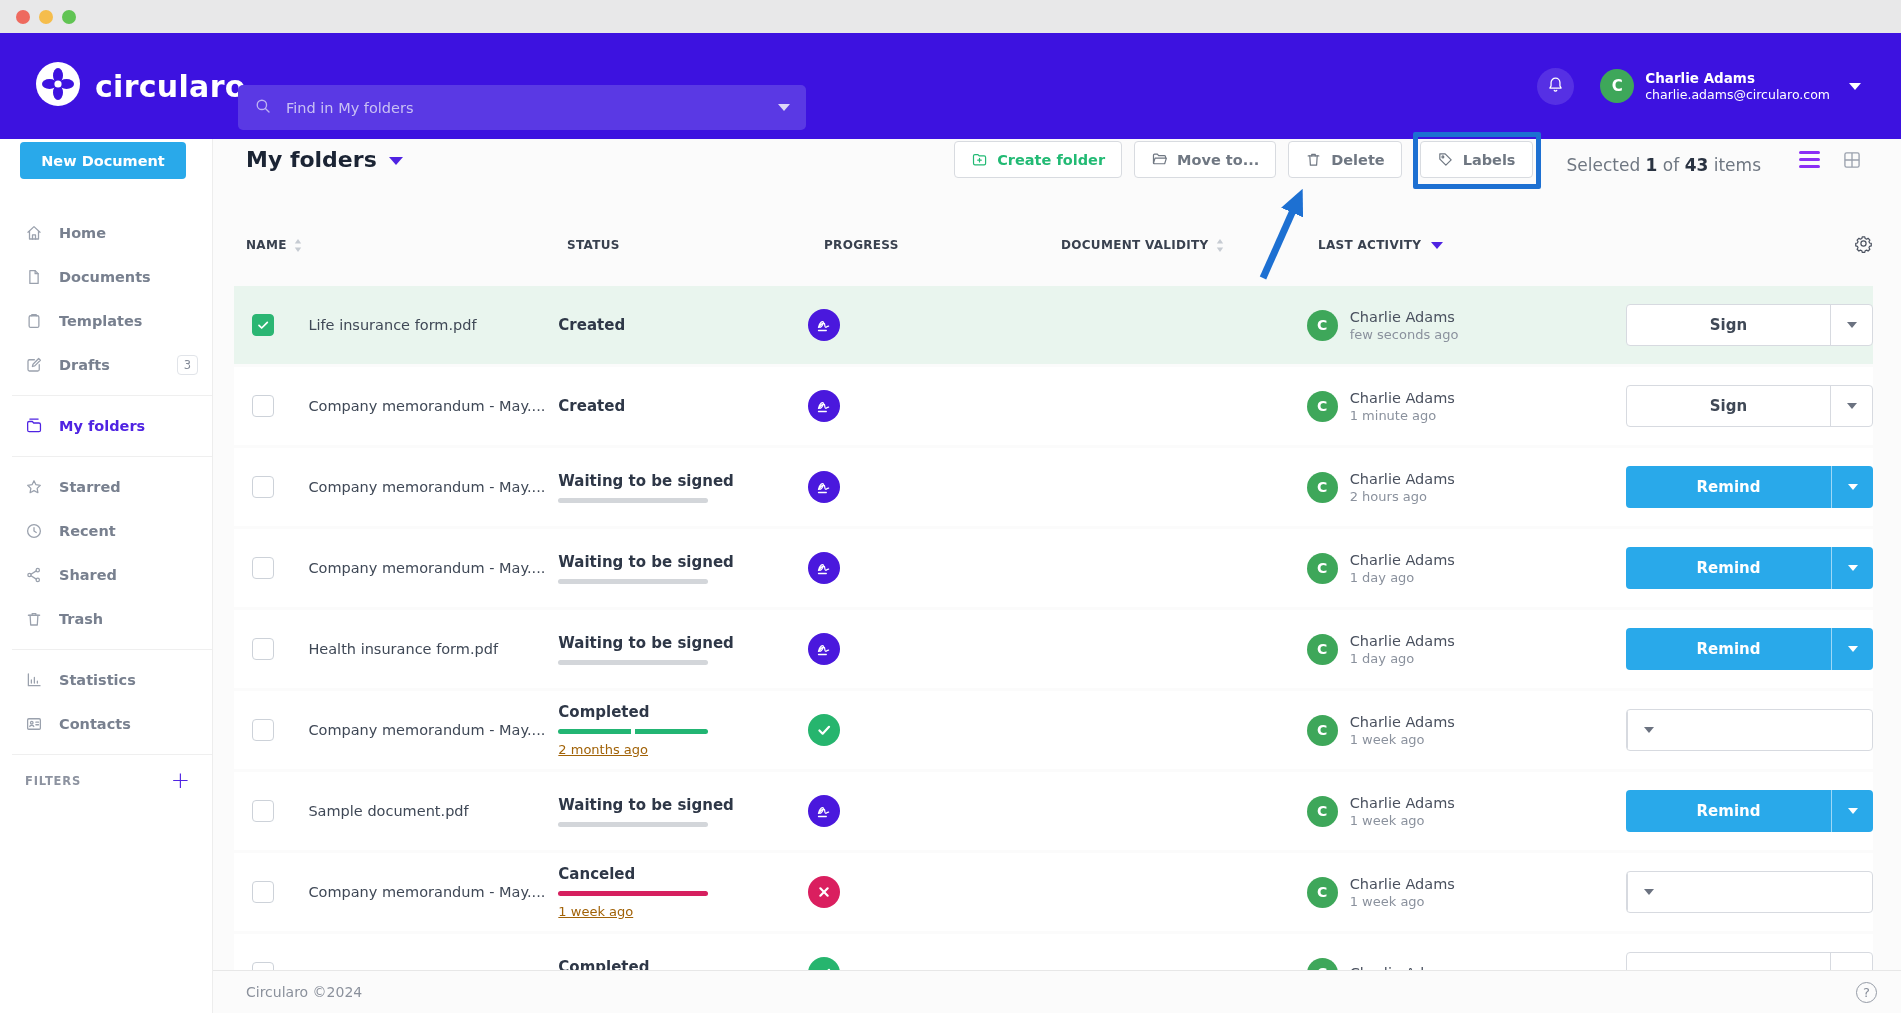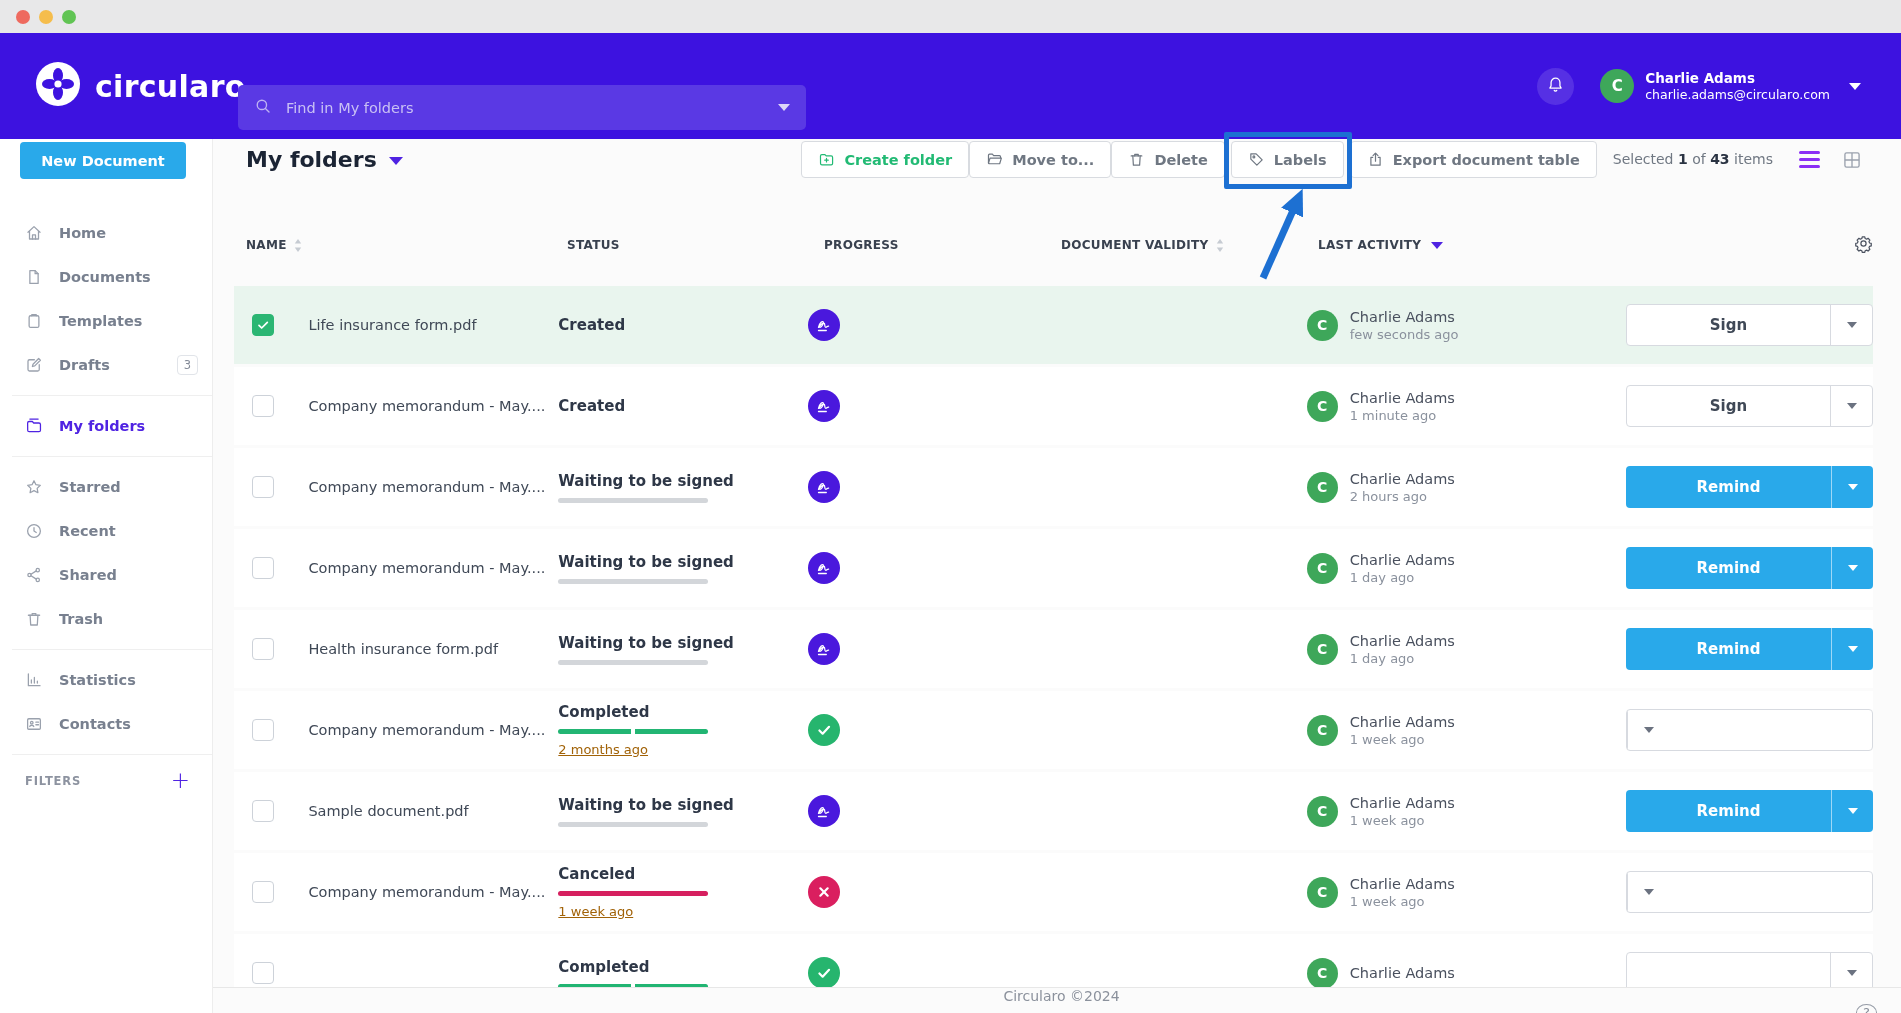--- a/index.html
+++ b/index.html
@@ -42,27 +42,27 @@
   .filters-row { display:flex; align-items:center; padding:0 22px 0 25px; margin-top:14px; }
   .filters-label { font-size:11.5px; letter-spacing:.8px; color:#8d93a0; font-weight:600; }
   .filters-plus { margin-left:auto; color:#4f23e2; font-size:23px; font-weight:300; line-height:1; cursor:pointer; }
 
   
   .main { position:absolute; left:213px; top:139px; right:0; bottom:0; background:#fbfbfb; }
   .toolbar { height:37px; margin:2px 39px 0 33px; display:flex; align-items:center; }
   .page-title { display:flex; align-items:center; gap:12px; cursor:pointer; }
   .page-title h1 { font-size:22px; font-weight:800; color:#1b2434; }
   .title-caret { width:0; height:0; border-left:7px solid transparent; border-right:7px solid transparent; border-top:8px solid #4f23e2; margin-top:3px; }
-  .tb-buttons { margin-left:auto; display:flex; }
+  .tb-buttons { margin-left:auto; display:flex; align-items:center; gap:12px; }
   .tb-btn { height:37px; background:#fff; border:1px solid #d8dbe0; border-radius:4px; display:flex; align-items:center; gap:9px; padding:0 16px; font-size:14.5px; font-weight:600; color:#6f7782; font-family:inherit; cursor:pointer; white-space:nowrap; }
   .tb-btn svg { width:17px; height:17px; fill:none; stroke:currentColor; stroke-width:1.7; stroke-linecap:round; stroke-linejoin:round; }
   .tb-btn.green { color:#22ba74; }
   .labels-wrap { position:relative; margin:0 6px; }
   .labels-hl { position:absolute; inset:-9px -8px -11px -7px; border:5px solid #1d70d2; border-radius:2px; pointer-events:none; }
-  .sel-text { margin-left:16px; font-size:14px; color:#6f7782; white-space:nowrap;margin-top:10px; }
+  .sel-text { margin-left:16px; font-size:17px; color:#6f7782; white-space:nowrap;margin-top:10px; }
   .sel-text b { color:#2a3342; font-weight:700; }
   .view-icons { display:flex; align-items:center; gap:22px; margin-left:26px; }
   .list-ic { display:flex; flex-direction:column; gap:3.5px; cursor:pointer; }
   .list-ic span { width:21px; height:3.5px; border-radius:2px; background:#8b2ff5; }
   .grid-ic { cursor:pointer; display:flex; }
   .grid-ic svg { width:20px; height:20px; fill:none; stroke:#9aa1ad; stroke-width:1.6; }
 
   
   .table { margin:46px 28px 0 21px; }
   .thead { height:62px; display:flex; align-items:flex-start; padding-top:14px; position:relative; font-size:12px; font-weight:700; letter-spacing:.3px; color:#39414f; }
@@ -106,21 +106,21 @@
   .action-btn.outline .r-action { color:#3f4856; }
   .action-btn.outline .caret-seg { border-left:1px solid #d7dae0; color:#6b7280; }
   .action-btn.primary { background:#29a9ea; }
   .action-btn.primary .r-action { color:#fff; font-weight:700; }
   .action-btn.primary .caret-seg { border-left:1px solid rgba(255,255,255,.55); color:#fff; }
   .r-action { flex:1; display:flex; align-items:center; justify-content:center; font-size:15px; font-weight:600; }
   .caret-seg { width:42px; display:flex; align-items:center; justify-content:center; }
   .btn-caret { width:0; height:0; border-left:5.5px solid transparent; border-right:5.5px solid transparent; border-top:6.5px solid currentColor; }
 
   
-  .footer { position:absolute; left:213px; right:0; bottom:0; height:26px; background:#fbfbfb; border-top:1px solid #e7e7e7; z-index:10; display:flex; align-items:center; padding:0 24px 0 33px;flex-direction:column; }
+  .footer { position:absolute; left:213px; right:0; bottom:0; height:43px; background:#fbfbfb; border-top:1px solid #e7e7e7; z-index:10; display:flex; align-items:center; padding:0 24px 0 33px; }
   .copyright { font-size:14px; color:#8b919c; }
   .help { margin-left:auto; width:21px; height:21px; border:1.5px solid #959ba6; border-radius:50%; color:#868d99; font-size:13px; display:flex; align-items:center; justify-content:center; cursor:pointer; }
 
   
   .annot-arrow { position:absolute; left:1233px; top:181px; z-index:20; pointer-events:none; }
 </style>
 </head>
 <body>
 
 <div class="titlebar">
@@ -326,28 +326,20 @@
       <span class="labels-wrap">
         <button class="tb-btn">
           <svg viewBox="0 0 24 24">
               <path d="M4 4h7.5l8.5 8.5-7.5 7.5L4 11.5z"></path>
               <circle cx="8.3" cy="8.3" r="1.3"></circle>
             </svg>
           <span>Labels</span>
         </button>
         <span class="labels-hl"></span>
       </span>
-      <button class="tb-btn">
-        <svg viewBox="0 0 24 24">
-            <path d="M8 9H5.5v11h13V9H16"></path>
-            <path d="M12 14.5V3.5"></path>
-            <path d="M8.5 6.5L12 3l3.5 3.5"></path>
-          </svg>
-        <span>Export document table</span>
-      </button>
       <span class="sel-text">
         <span>Selected</span>
         <b>1</b>
         <span>of</span>
         <b>43</b>
         <span>items</span>
       </span>
       <span class="view-icons">
         <span class="list-ic">
             <span></span>

